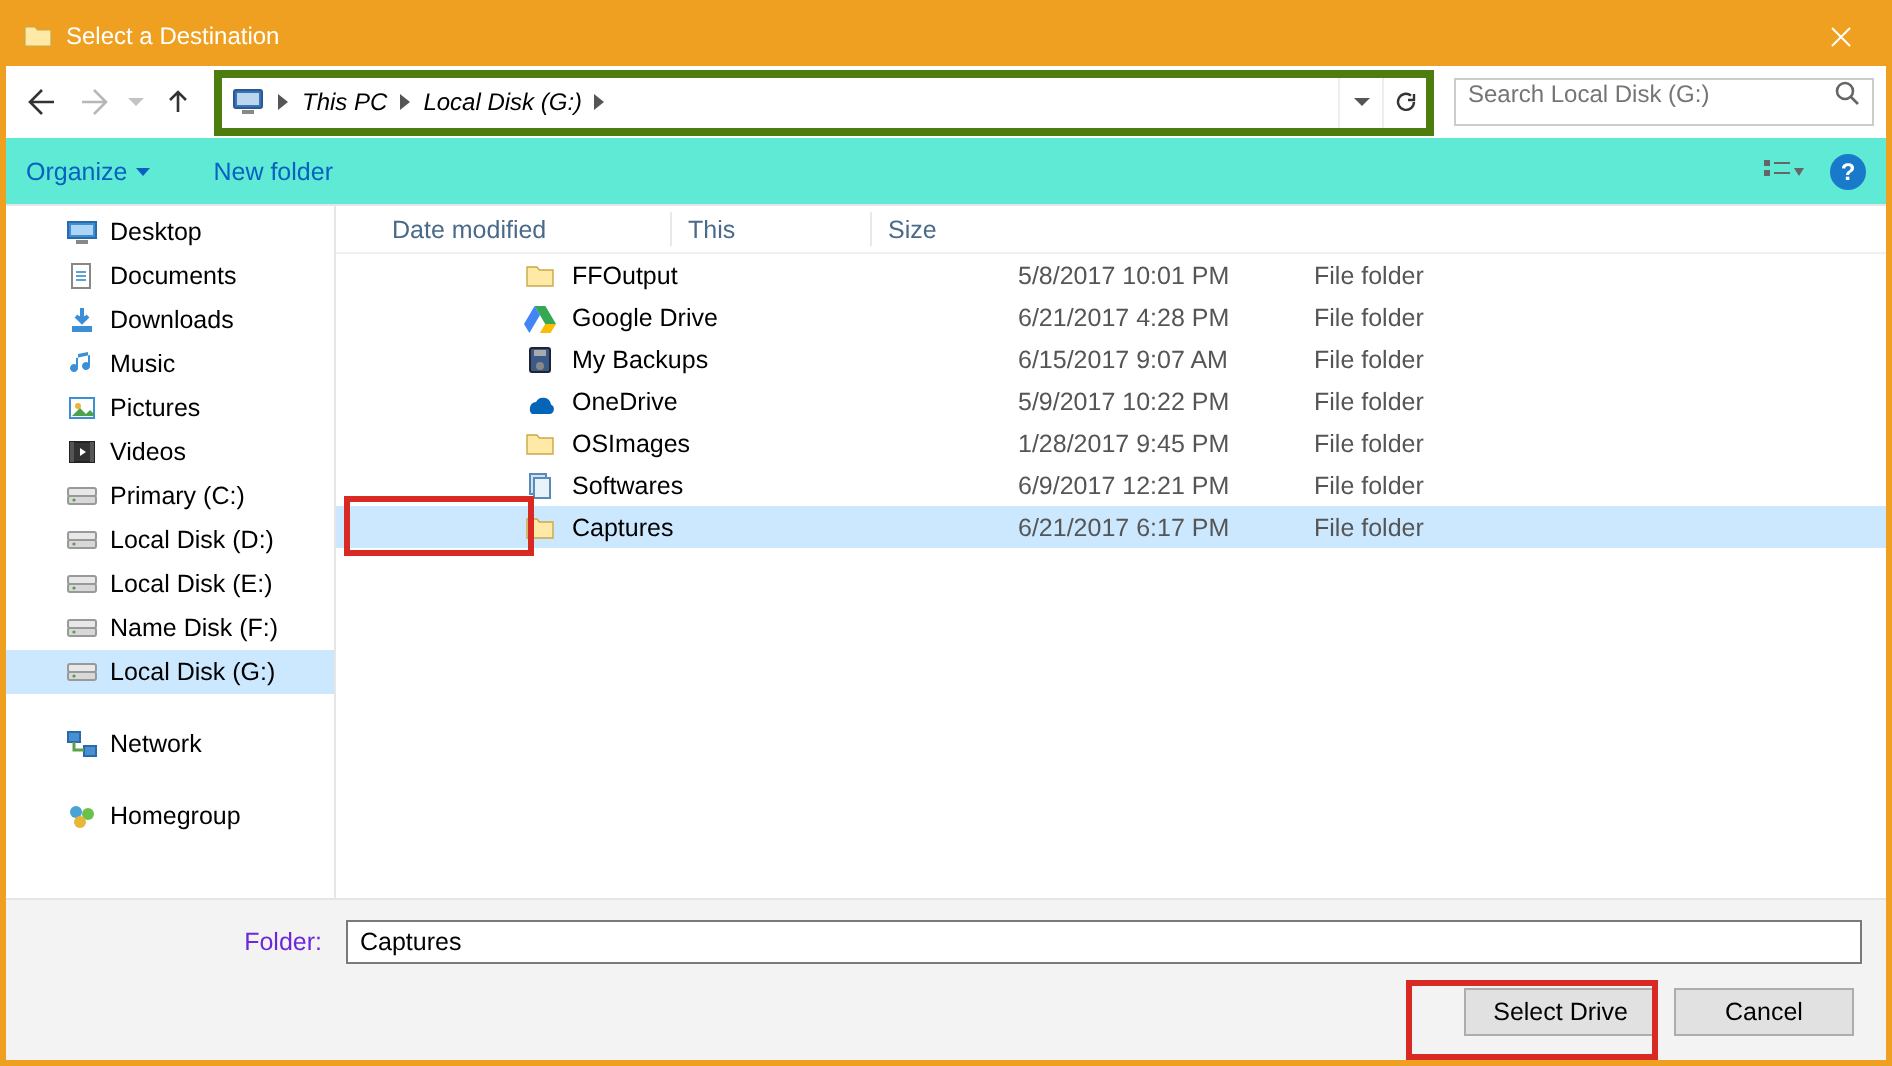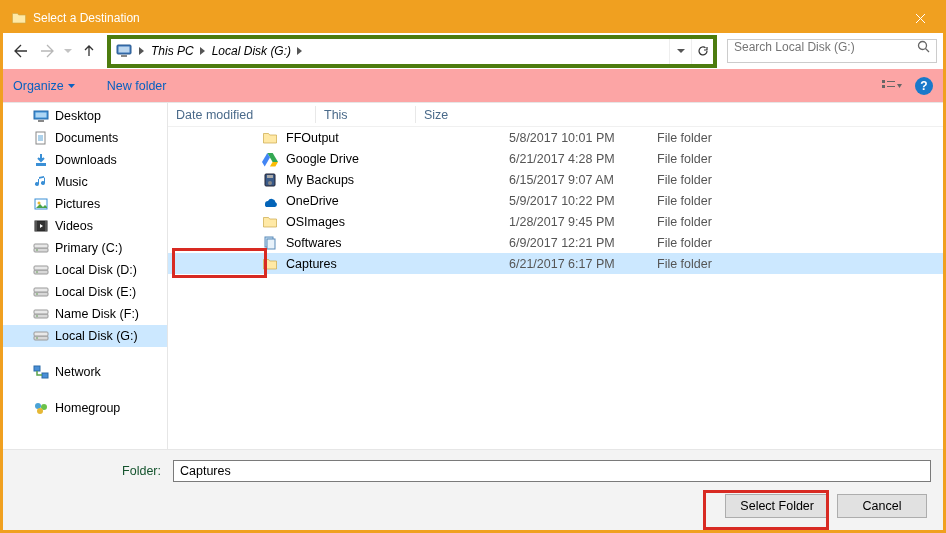--- a/index.html
+++ b/index.html
@@ -20,21 +20,21 @@
 .addrbar { flex: 1; height: 33px; border: 4px solid #4d7c0f; display: flex; align-items: center; margin: 0 4px; font-size: 12px; font-style: italic; }
 .addrbar .pcicon { width: 18px; height:18px; margin: 0 4px; }
 .addrbar .crumb { padding: 0 4px; cursor: pointer; display:flex; align-items:center; height:100%; }
 .addrbar .sep { color: #666; padding: 0 2px; display:flex; align-items:center;}
 .addrrt { display:flex; align-items:center; gap:0; margin-left:auto; height:100%; }
 .addrrt .abtn { width:22px; height:100%; display:flex; align-items:center; justify-content:center; border-left:1px solid #eee; cursor:pointer;}
 .searchbox { width: 210px; height: 24px; border: 1px solid #ccc; display: flex; align-items: flex-start; margin-left: 4px; }
 .searchbox input { border: none; outline: none; font-size: 12px; flex: 1; padding: 0 6px; background: transparent; }
 .searchbox .sbtn { width: 26px; display:flex; align-items:center; justify-content:center; cursor:pointer; }
 
-.toolbar { height: 34px; border-bottom: 1px solid #e6e6e6; background: #fca5a5; display: flex; align-items: center; padding: 0 10px; font-size: 12.5px; }
+.toolbar { height: 34px; border-bottom: 1px solid #e6e6e6; background: #5eead4; display: flex; align-items: center; padding: 0 10px; font-size: 12.5px; }
 .toolbar .torg { color: #0860c0; cursor: pointer; display:flex; align-items:center; gap:4px;}
 .toolbar .tnf { color: #0860c0; margin-left: 32px; cursor: pointer; }
 .toolbar .rt { margin-left: auto; display: flex; align-items: center; gap: 10px; }
 .toolbar .vbtn { width: 26px; height:22px; display:flex; align-items:center; justify-content:center; cursor:pointer;}
 .toolbar .hbtn { width:18px; height:18px; border-radius:50%; background:#1979ca; color:#fff; display:flex; align-items:center; justify-content:center; font-size:12px; font-weight:bold; cursor:pointer;}
 
 .body { flex: 1; display: flex; min-height: 0; }
 .tree { width: 165px; border-right: 1px solid #e6e6e6; background: #fff; overflow: hidden; font-size: 12.5px; padding-top:2px;}
 .tree .titem { height: 22px; display: flex; align-items: center; padding-left: 30px; gap: 6px; cursor: pointer; }
 .tree .titem.selected { background: #cce8ff; }
@@ -52,28 +52,28 @@
 .list .row .ricon { width: 16px; height: 16px; margin-left: 8px; margin-right: 8px; flex:0 0 16px;}
 .list .row .rname { width: 223px; }
 .list .row .rdate { width: 148px; color: #555; }
 .list .row .rtype { width: 120px; color: #555; }
 .list .row .rsize { width: 80px; color: #555; }
 
 .redbox { position: absolute; border: 3px solid #d82a22; pointer-events: none; }
 
 .footer { border-top: 1px solid #e6e6e6; background: #f3f3f3; padding: 10px 12px 12px 12px; display:flex; flex-direction:column; gap:12px; position:relative;}
 .folderline { display:flex; align-items:center; gap:8px; }
-.folderline label { font-size: 12.5px; color:#14532d; width: 150px; text-align:right; padding-right:4px;}
+.folderline label { font-size: 12.5px; color:#6d28d9; width: 150px; text-align:right; padding-right:4px;}
 .folderline input { flex:1; height: 22px; border:1px solid #7a7a7a; padding: 0 6px; font-size:12.5px; outline:none;}
 .btns { display:flex; justify-content:flex-end; gap:8px; padding-right:4px;}
 .btns button { height: 24px; min-width: 90px; font-size: 12.5px; background: #e1e1e1; border: 1px solid #adadad; cursor: pointer; padding:0 14px;}
 .btns button.primary { background:#e1e1e1; }
 
 .c-name { width: 255px; }
-.c-date { width: 148px; }
+.c-date { width: 148px; margin-left: 20px; }
 .c-type { width: 100px; }
 .c-size { width: 80px; }
 </style>
 </head>
 <body>
 
 <div class="window">
 
   <div class="titlebar">
     <span class="t-icon">
@@ -398,19 +398,19 @@
         </div>
     </div>
   </div>
 
   <div class="footer">
     <div class="folderline">
       <label>Folder:</label>
       <input value="Captures" style="">
     </div>
     <div class="btns">
-      <button class="primary">Select Folder</button>
+      <button class="primary">Select Drive</button>
       <button>Cancel</button>
     </div>
     <div class="redbox" style="left:700px; top:40px; width:126px; height:40px;"></div>
   </div>
 
 </div>
 
 </body></html>

